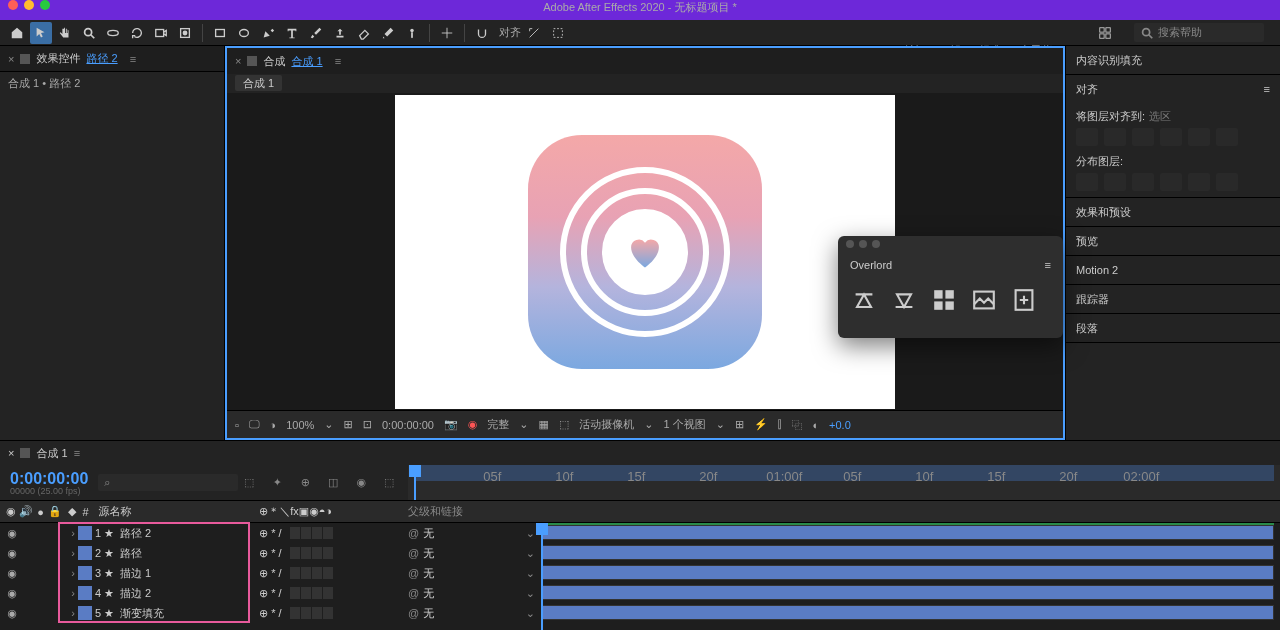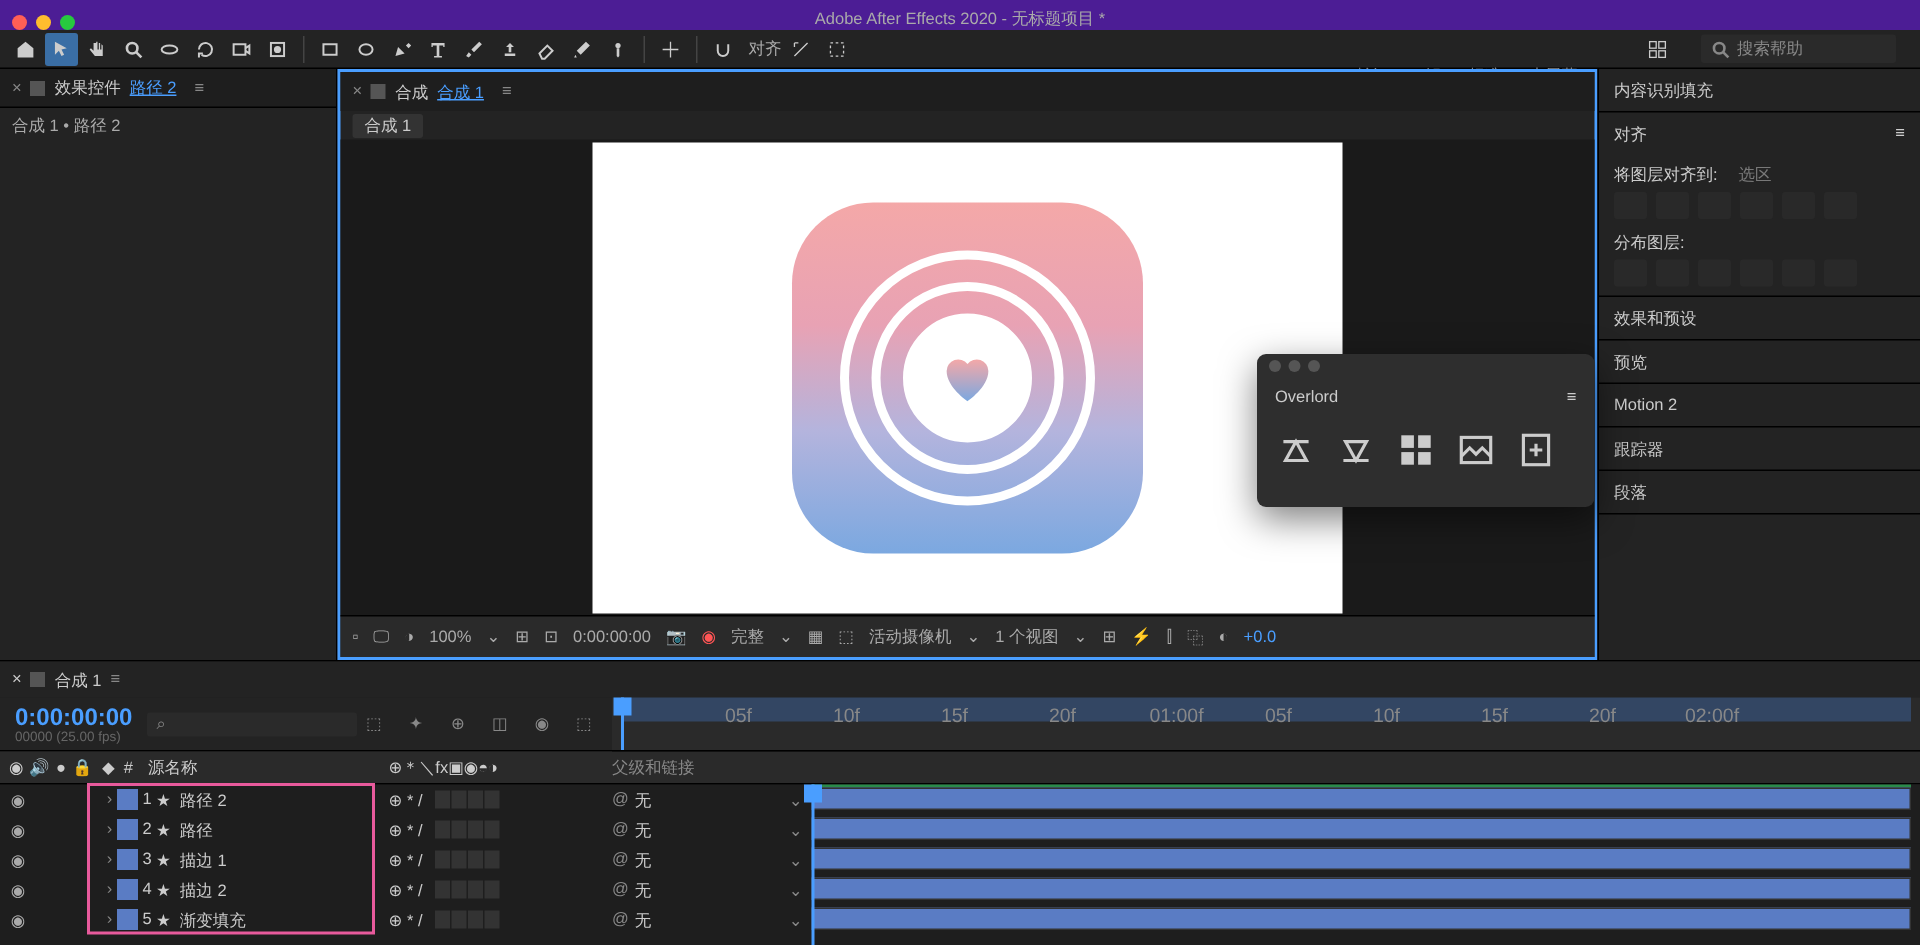--- a/index.html
+++ b/index.html
@@ -1,17 +1,17 @@
 <!DOCTYPE html>
 <html><head>
 <meta charset="utf-8">
 <style>
 * { margin:0; padding:0; box-sizing:border-box; font-family:-apple-system,"Segoe UI",sans-serif; font-size:11px; color:#ccc; }
 body { background:#232323; width:1280px; height:630px; overflow:hidden; position:relative; }
-.titlebar { height:20px; background:#4c1d95; display:flex; align-items:flex-end; justify-content:center; position:relative; }
+.titlebar { height:20px; background:#6d28d9; display:flex; align-items:flex-start; justify-content:center; position:relative; }
 .traffic { position:absolute; left:8px; display:flex; gap:6px; }
 .traffic span { width:10px; height:10px; border-radius:50%; }
 .tr { background:#ff5f56; } .ty { background:#ffbd2e; } .tg { background:#27c93f; }
 .titlebar-text { color:#aaa; font-size:11px; }
 .toolbar { height:26px; background:#232323; border-bottom:1px solid #000; display:flex; align-items:center; padding:0 6px; gap:2px; }
 .tool { width:22px; height:22px; display:flex; align-items:center; justify-content:center; color:#ccc; border-radius:2px; }
 .tool.active { background:#3a6ea5; }
 .tool svg { width:14px; height:14px; }
 .sep { width:1px; height:18px; background:#444; margin:0 4px; }
 .ws-tabs { margin-left:auto; display:flex; gap:18px; padding-right:10px; align-items:center; }
@@ -323,21 +323,21 @@
         <div class="rp-head">
           <span>内容识别填充</span>
         </div>
       </div>
     <div class="rp">
       <div class="rp-head">
           <span>对齐</span>
           <span>≡</span>
         </div>
       <div class="rp-body">
-        <div style="display:flex;gap:14px;align-items:center">
+        <div style="display:flex;gap:4px;align-items:center">
           <span>将图层对齐到:</span>
           <span style="opacity:.5">选区</span>
         </div>
         <div class="align-row">
           <div class="align-btn"></div>
           <div class="align-btn"></div>
           <div class="align-btn"></div>
           <div class="align-btn"></div>
           <div class="align-btn"></div>
           <div class="align-btn"></div>

